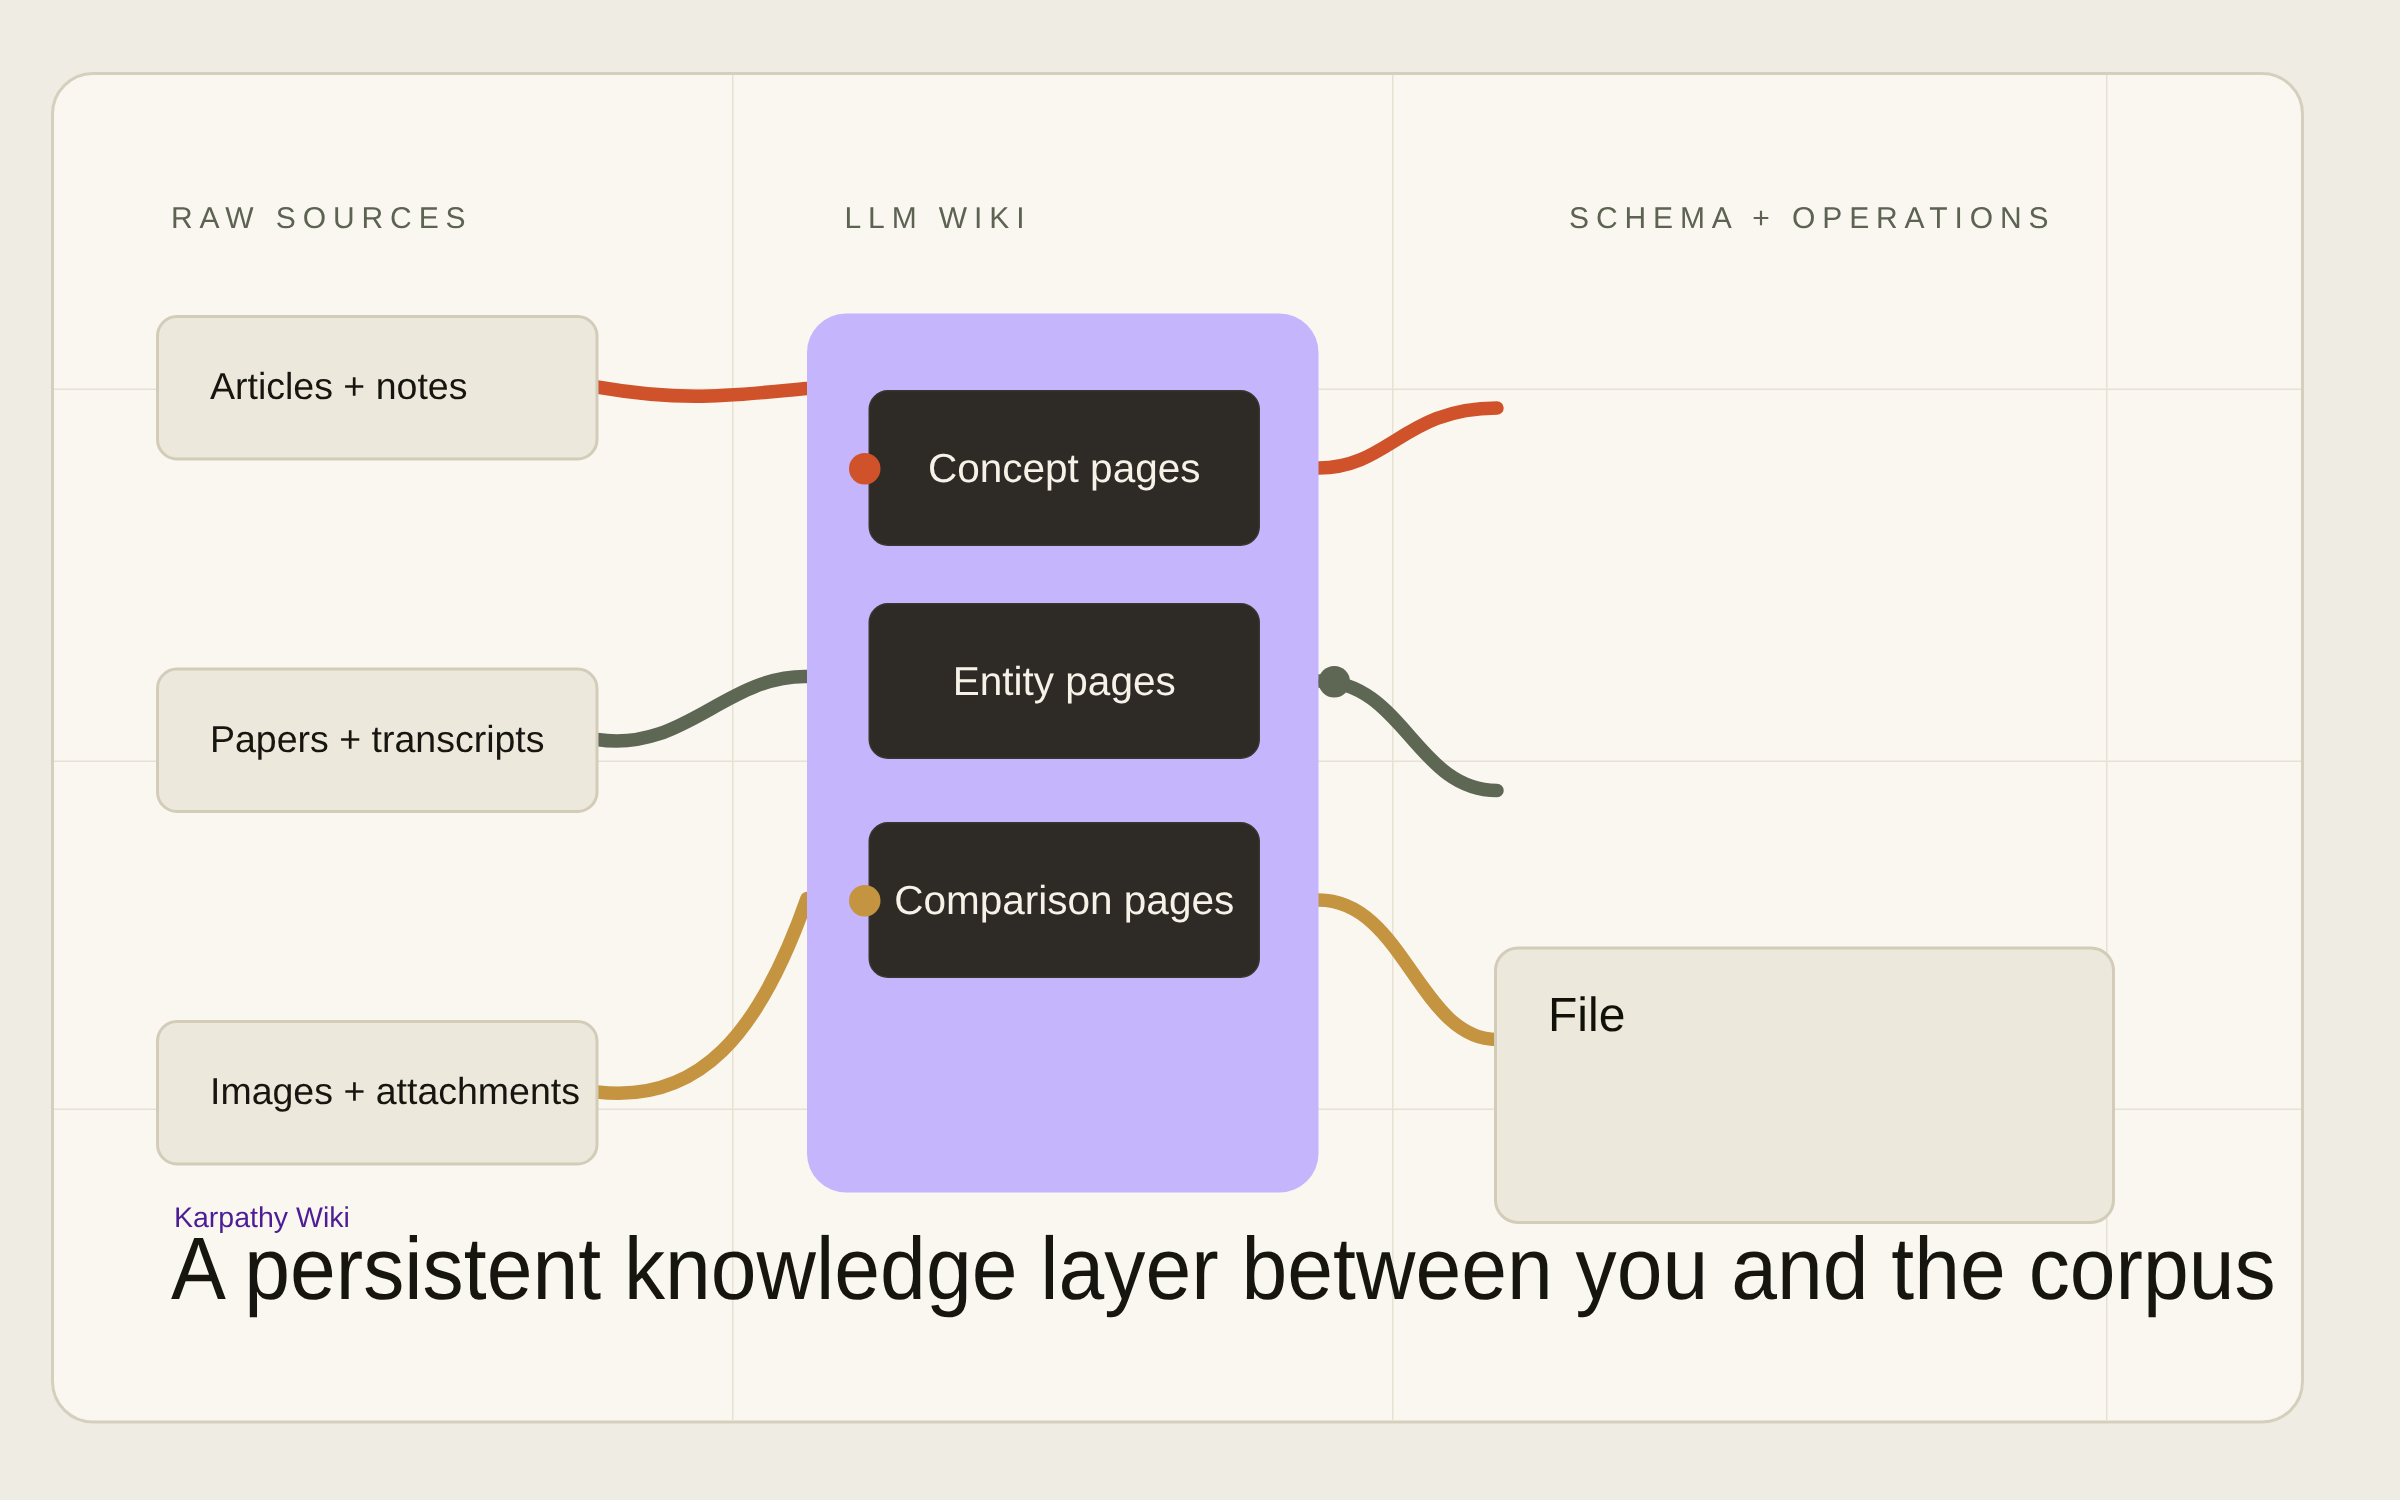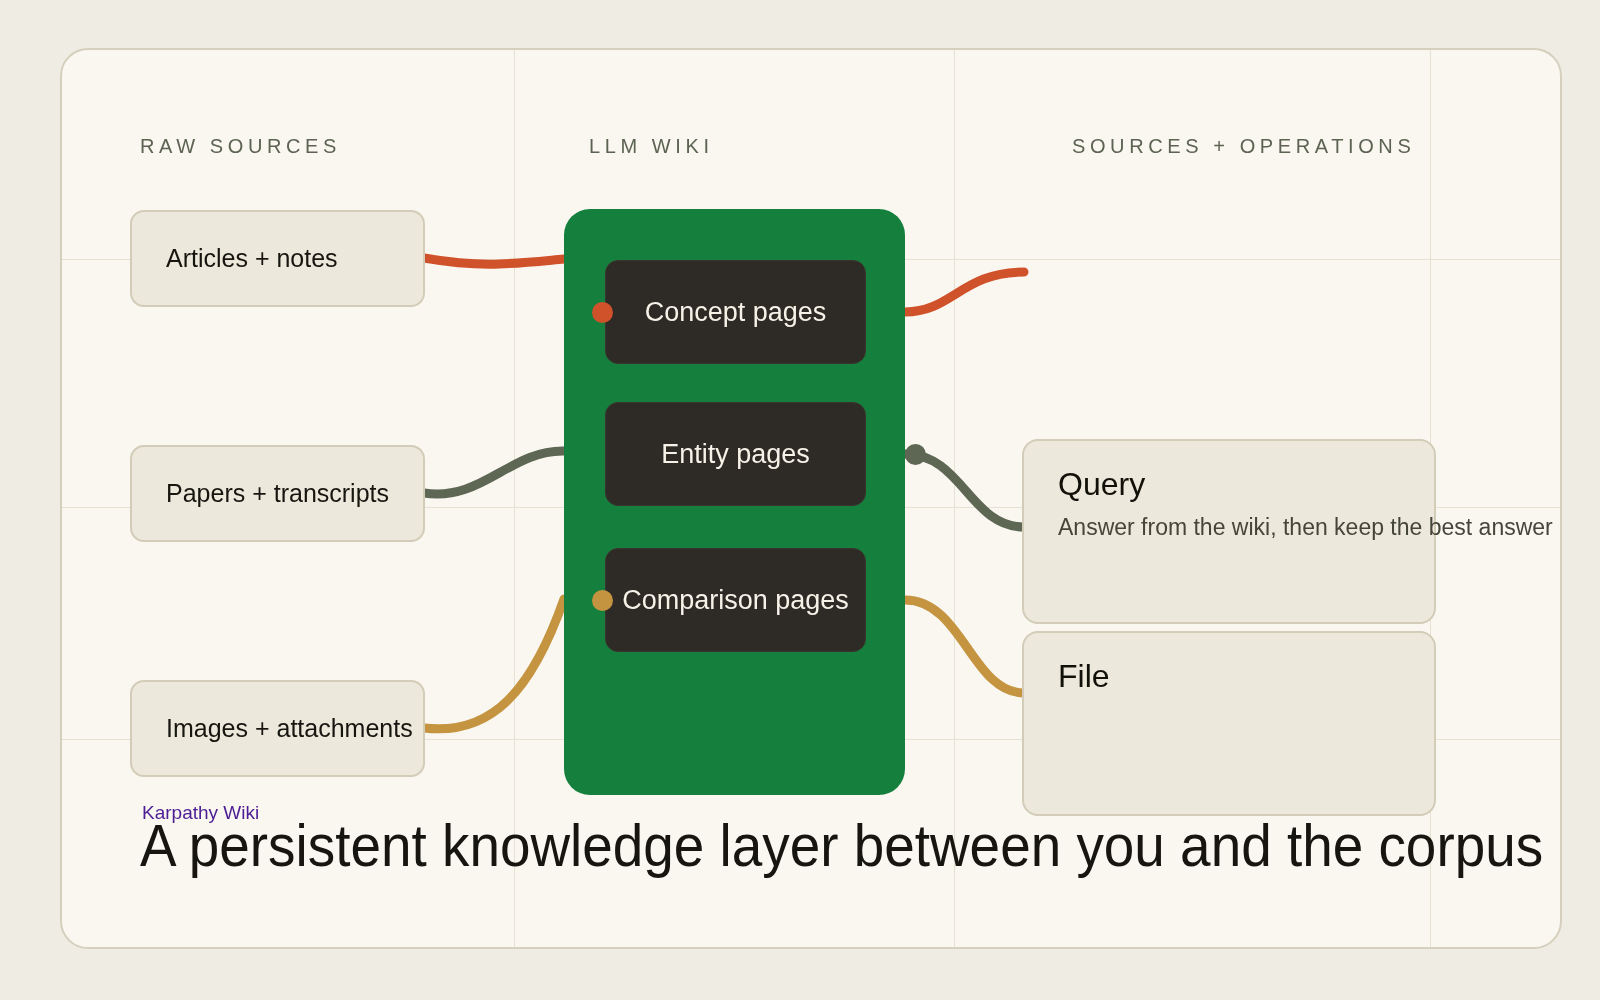--- a/index.html
+++ b/index.html
@@ -12,21 +12,21 @@
 
   body {
     background: #EFEDE3;
     font-family: "Liberation Sans", sans-serif;
     position: relative;
   }
 
   
   #frame {
     position: absolute;
-    left: 60px;
+    left: 34px;
     top: 48px;
     width: 1502px;
     height: 901px;
     background: #FAF7F0;
     border: 2px solid #D5D0BE;
     border-radius: 28px;
     overflow: hidden;
     padding-left: 20px;
   }
 
@@ -63,21 +63,21 @@
     white-space: nowrap;
   }
 
   
   #hub {
     position: absolute;
     left: 502px;
     top: 159px;
     width: 341px;
     height: 586px;
-    background: #15803d;
+    background: #c4b5fd;
     border-radius: 26px;
   }
   .hub-chip {
     position: absolute;
     left: 41px;
     width: 261px;
     height: 104px;
     background: #2E2A25;
     border: 1px solid #3A352E;
     border-radius: 13px;
@@ -172,21 +172,21 @@
       <path d="M 362 208 C 420 218 448 214 502 209" stroke="#D0522B"></path>
       <path d="M 843 262 C 890 262 900 222 962 222" stroke="#D0522B"></path>
       <path d="M 362 443 C 420 452 448 400 502 401" stroke="#5E6654"></path>
       <path d="M 843 404 C 900 404 908 477 962 477" stroke="#5E6654"></path>
       <path d="M 362 678 C 430 686 470 640 502 549" stroke="#C49440"></path>
       <path d="M 843 550 C 900 550 910 643 962 643" stroke="#C49440"></path>
     </svg>
 
   <div class="col-head" style="left:78px;top:85px">RAW SOURCES</div>
   <div class="col-head" style="left:527px;top:85px">LLM WIKI</div>
-  <div class="col-head" style="left:1010px;top:85px">SOURCES + OPERATIONS</div>
+  <div class="col-head" style="left:1010px;top:85px">SCHEMA + OPERATIONS</div>
 
   <div class="src-card" style="left:68px;top:160px">
     <span class="label">Articles + notes</span>
   </div>
   <div class="src-card" style="left:68px;top:395px">
     <span class="label">Papers + transcripts</span>
   </div>
   <div class="src-card" style="left:68px;top:630px">
     <span class="label">Images + attachments</span>
   </div>
@@ -200,24 +200,20 @@
     </div>
     <div class="hub-chip" style="top:339px">
       <span class="label">Comparison pages</span>
     </div>
 
     <div class="dot" style="left:28px;top:93px;background:#D0522B"></div>
     <div class="dot" style="left:341px;top:235px;background:#5E6654"></div>
     <div class="dot" style="left:28px;top:381px;background:#C49440"></div>
   </div>
 
-  <div class="op-card" style="top:389px">
-    <div class="title">Query</div>
-    <div class="desc">Answer from the wiki, then keep the best answer</div>
-  </div>
   <div class="op-card" style="top:581px">
     <div class="title">File</div>
   </div>
 
   <div id="eyebrow">Karpathy Wiki</div>
   <div id="headline">A persistent knowledge layer between you and the corpus</div>
 
 </div>
 
 </body></html>

